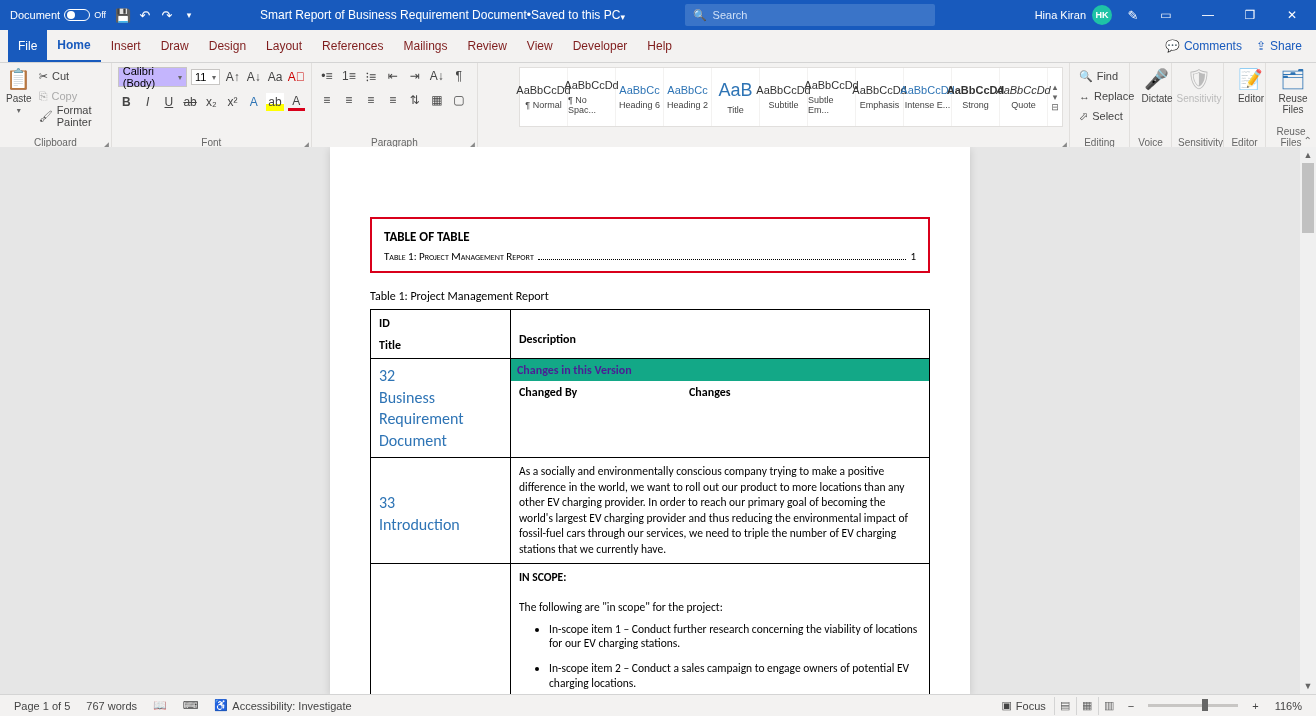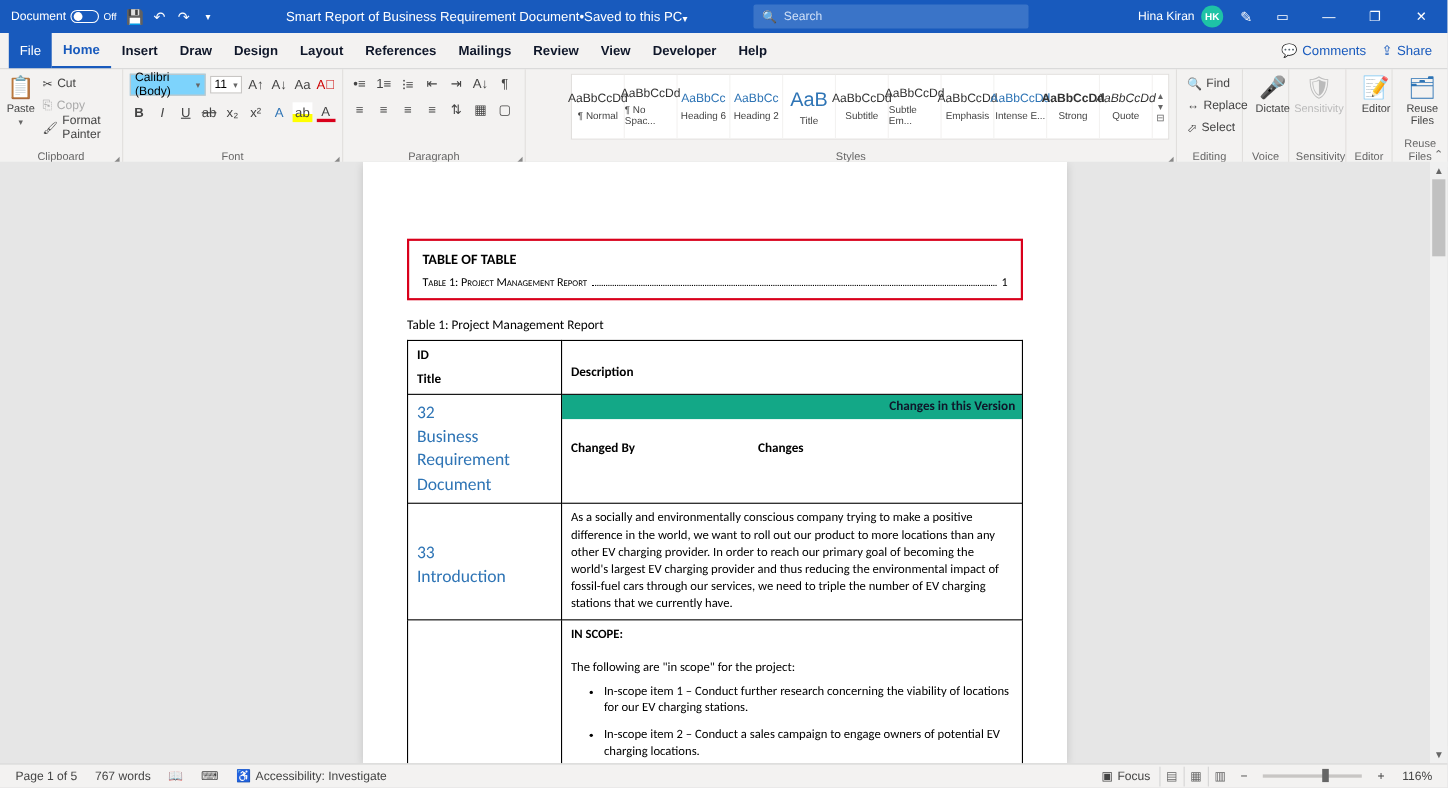--- a/index.html
+++ b/index.html
@@ -14,34 +14,34 @@
 .titlebar .doc-title { margin-left: 60px; font-size: 12px; display: flex; align-items: flex-end; gap: 0; }
 .searchbox { margin-left: 60px; width: 250px; height: 22px; background: #3a74c8; border: none; display: flex; align-items: center; padding: 0 8px; color: #cfe0f7; gap: 6px; border-radius: 2px; }
 .titlebar .right { margin-left: auto; display: flex; align-items: center; gap: 2px; }
 .user-badge { display: flex; align-items: center; gap: 6px; padding: 0 8px; }
 .user-initials { width: 20px; height: 20px; border-radius: 50%; background: #1ec3a6; display: flex; align-items: center; justify-content: center; font-size: 9px; font-weight: bold; }
 .win-btn { width: 40px; height: 30px; display: flex; align-items: center; justify-content: center; color: #fff; font-size: 12px; }
 
 
 .tabs-row { height: 33px; background: #f3f2f1; border-bottom: 1px solid #d4d4d4; display: flex; align-items: stretch; padding: 0 8px; }
 .tab-file { background: #185abd; color: #fff; padding: 0 10px; display: flex; align-items: center; font-size: 12px; }
-.tab { padding: 0 10px; display: flex; align-items: center; font-size: 12px; color: #0f172a; font-weight: bold; }
+.tab { padding: 0 10px; display: flex; align-items: center; font-size: 12px; color: #7f1d1d; }
 .tab.active { border-bottom: 2px solid #185abd; color: #185abd; font-weight: 600; }
 .tabs-row .right { margin-left: auto; display: flex; align-items: center; gap: 14px; padding-right: 6px; }
 .link-btn { color: #185abd; font-size: 12px; display: flex; align-items: center; gap: 4px; }
 
 
 .ribbon { height: 90px; background: #f3f2f1; border-bottom: 1px solid #d4d4d4; display: flex; position: relative; }
 .group { border-right: 1px solid #e1dfdd; padding: 4px 6px 2px 6px; display: flex; flex-direction: column; justify-content: space-between; position: relative; }
 .group-label { text-align: center; font-size: 10px; color: #666; padding-bottom: 2px; }
 .g-row { display: flex; align-items: center; gap: 4px; }
 .g-col { display: flex; flex-direction: column; gap: 2px; }
 .small-btn { height: 18px; display: flex; align-items: center; gap: 4px; font-size: 11px; color: #444; padding: 0 3px; }
 .icon-btn { width: 18px; height: 18px; display: flex; align-items: center; justify-content: center; font-size: 12px; color: #444; }
-.fontname { width: 72px; height: 20px; border: 1px solid #c8c6c4; background: #7dd3fc; font-size: 11px; padding: 0 4px; display: flex; align-items: center; justify-content: space-between; }
+.fontname { width: 72px; height: 20px; border: 1px solid #c8c6c4; background: #c4b5fd; font-size: 11px; padding: 0 4px; display: flex; align-items: center; justify-content: space-between; }
 .fontsize { width: 30px; height: 16px; border: 1px solid #c8c6c4; background: #fff; font-size: 11px; padding: 0 3px; display: flex; align-items: center; justify-content: space-between; }
 .drop-caret { font-size: 8px; color: #666; }
 .style-gall { display: flex; align-items: center; gap: 0; border: 1px solid #e1dfdd; background: #fff; height: 60px; margin-left: 35px; }
 .style-item { width: 48px; height: 58px; display: flex; flex-direction: column; align-items: center; justify-content: center; font-size: 9px; color: #444; border-right: 1px solid #f3f2f1; }
 .style-item .preview { font-size: 11px; color: #333; margin-bottom: 4px; }
 .style-item .preview.big { font-size: 18px; color: #2e74b5; }
 .style-item .preview.blue { color: #2e74b5; }
 .big-btn { width: 42px; display: flex; flex-direction: column; align-items: center; justify-content: center; font-size: 10px; color: #444; gap: 2px; }
 .big-btn .ico { font-size: 20px; }
 .launcher { position: absolute; right: 2px; bottom: 2px; font-size: 9px; color: #888; }
@@ -53,21 +53,21 @@
 .toc-box { border: 2px solid #d9001b; padding: 10px 12px 8px 12px; margin-bottom: 16px; }
 .toc-title { font-weight: bold; font-size: 13px; font-family: Calibri, sans-serif; margin-bottom: 6px; }
 .toc-entry { font-size: 11px; font-variant: small-caps; font-family: Calibri, sans-serif; display: flex; }
 .toc-entry .dots { flex: 1; border-bottom: 1px dotted #000; margin: 0 4px 3px 4px; }
 .caption { font-size: 12px; font-family: Calibri, sans-serif; margin-bottom: 6px; }
 table.rpt { width: 100%; border-collapse: collapse; font-family: Calibri, sans-serif; }
 table.rpt td { border: 1px solid #000; padding: 6px 8px; vertical-align: top; font-size: 11.5px; }
 .cell-id { width: 140px; }
 .cell-h1 { font-weight: bold; font-size: 12px; }
 .link-style { color: #2e74b5; font-size: 16px; line-height: 1.35; }
-.changes-bar { background: #13a887; color: #0f172a; font-weight: bold; padding: 4px 6px; font-size: 12px; margin: -6px -8px 20px -8px; text-align: right; }
+.changes-bar { background: #13a887; color: #4c1d95; font-weight: bold; padding: 4px 6px; font-size: 12px; margin: -6px -8px 4px -8px; }
 .sub-cols { display: flex; font-weight: bold; font-size: 12px; }
 .sub-cols > div:first-child { width: 170px; }
 .body-txt { font-size: 11.5px; line-height: 1.35; }
 ul.scope { margin: 6px 0 0 30px; }
 ul.scope li { margin-bottom: 10px; font-size: 11.5px; line-height: 1.3; }
 
 
 .vscroll { position: absolute; right: 0; top: 147px; bottom: 22px; width: 16px; background: #f0f0f0; }
 .vscroll .sbtn { height: 16px; background: #f0f0f0; display: flex; align-items: center; justify-content: center; font-size: 9px; color: #666; }
 .vscroll .thumb { position: absolute; top: 16px; left: 2px; right: 2px; height: 70px; background: #c1c1c1; }
@@ -279,21 +279,20 @@
         <div class="style-item">
           <div class="preview" style="font-style: italic;">AaBbCcDd</div>
           <div>Quote</div>
         </div>
         <div style="width: 14px; display: flex; flex-direction: column; justify-content: space-around; align-items: center; font-size: 9px; color: rgb(102, 102, 102);">
           <span>▴</span>
           <span>▾</span>
           <span>⊟</span>
         </div>
       </div>
-    <div class="group-label">Styles</div>
     <span class="launcher">◢</span>
   </div>
 
   <div class="group" style="width:60px;">
     <div class="g-col">
       <div class="small-btn">
           <span>🔍</span>
           <span>Find</span>
         </div>
       <div class="small-btn">

